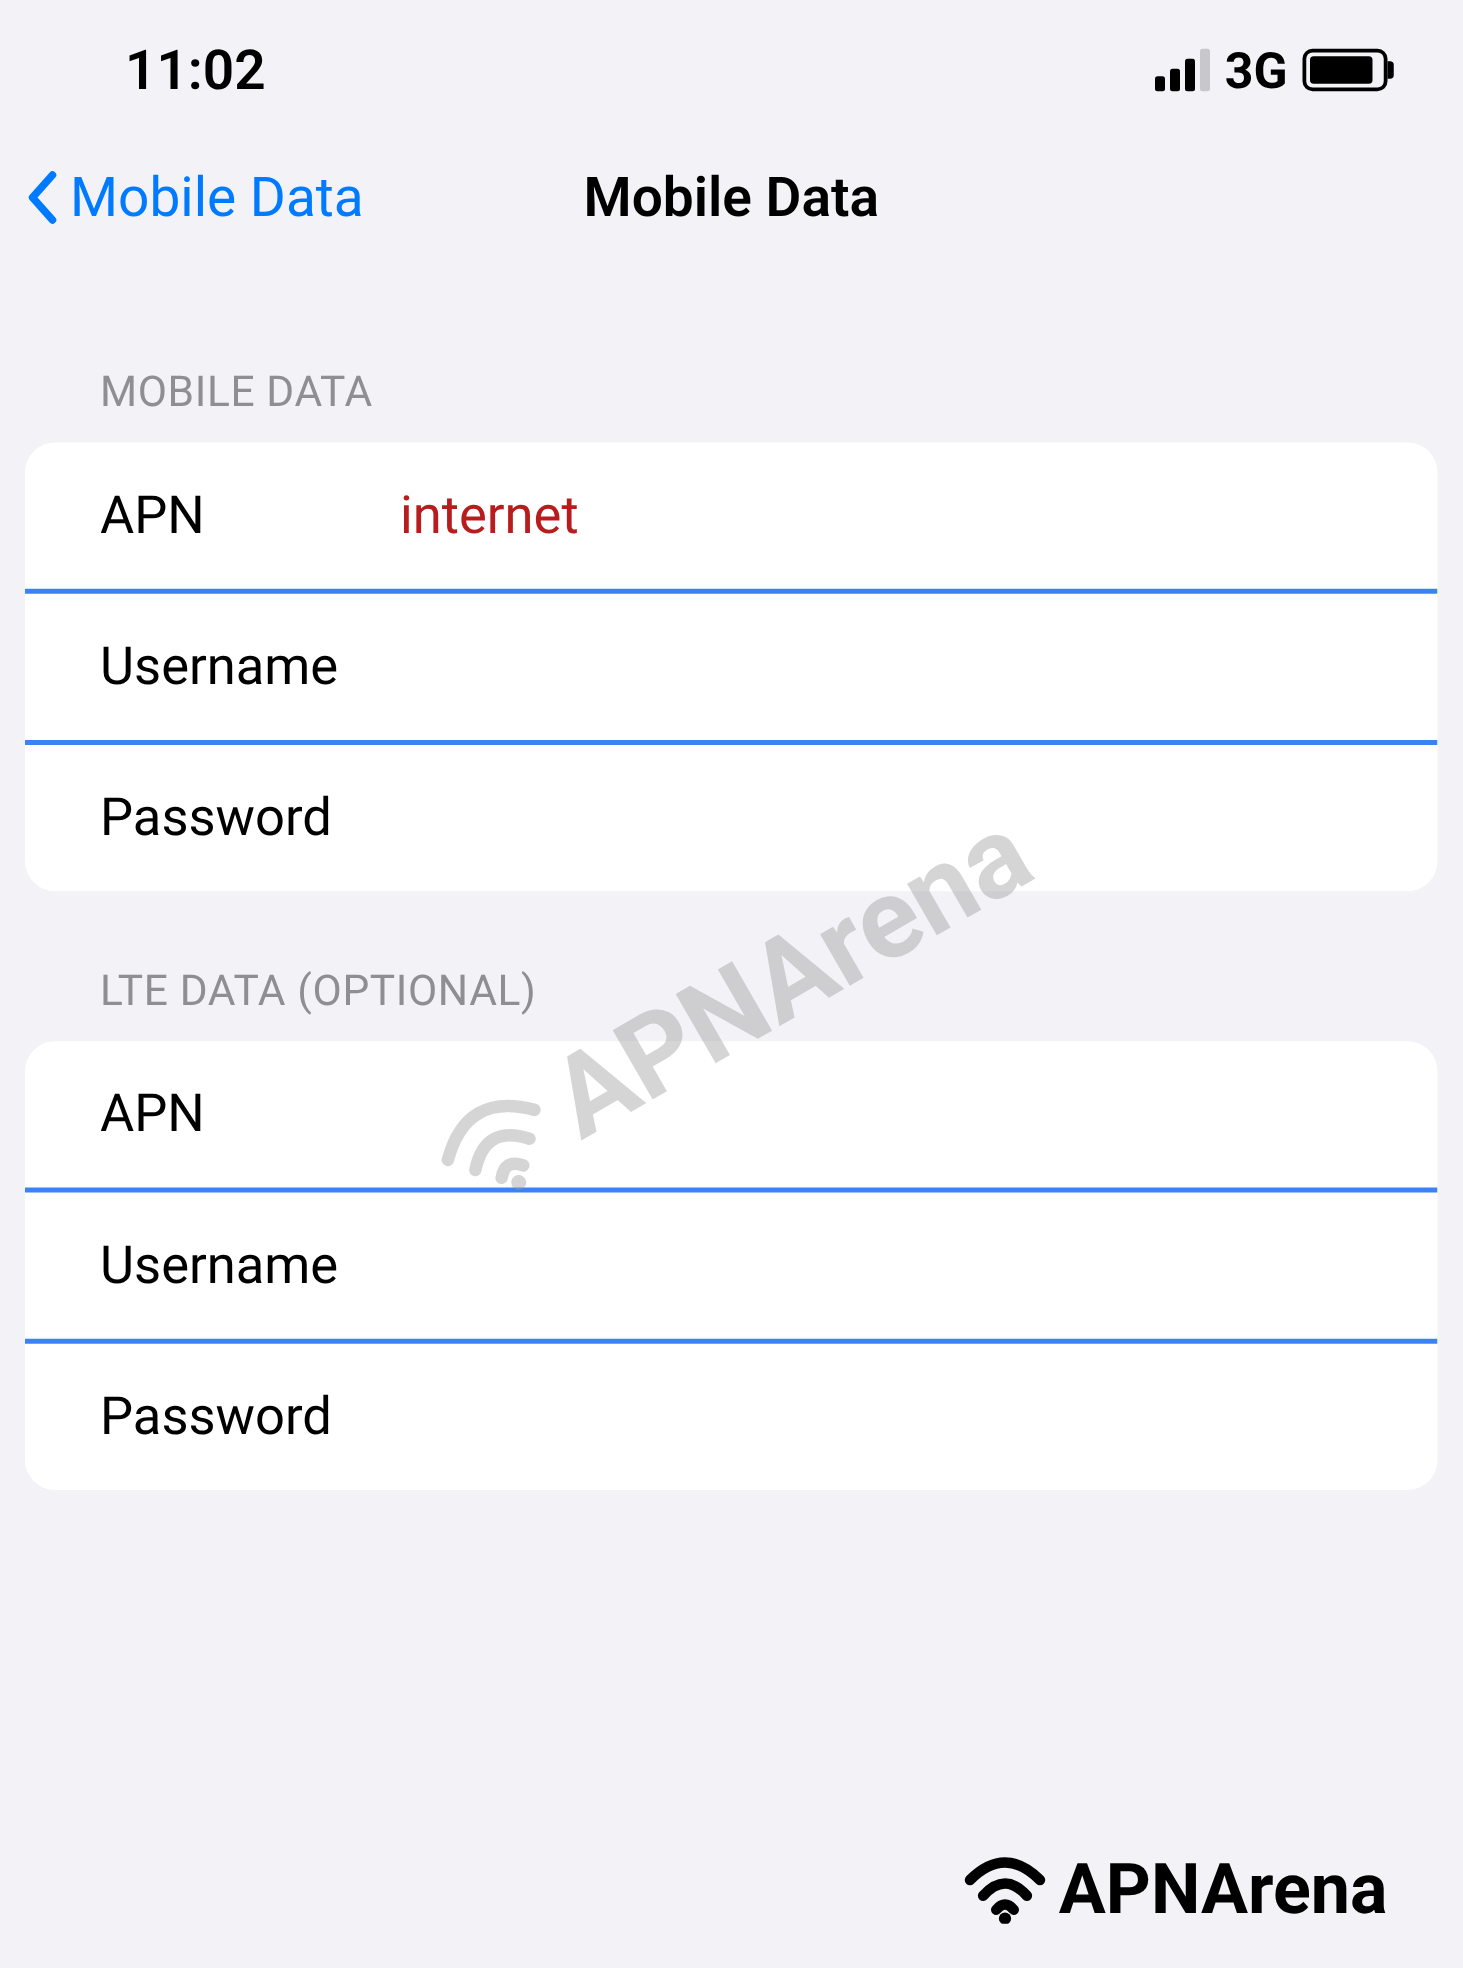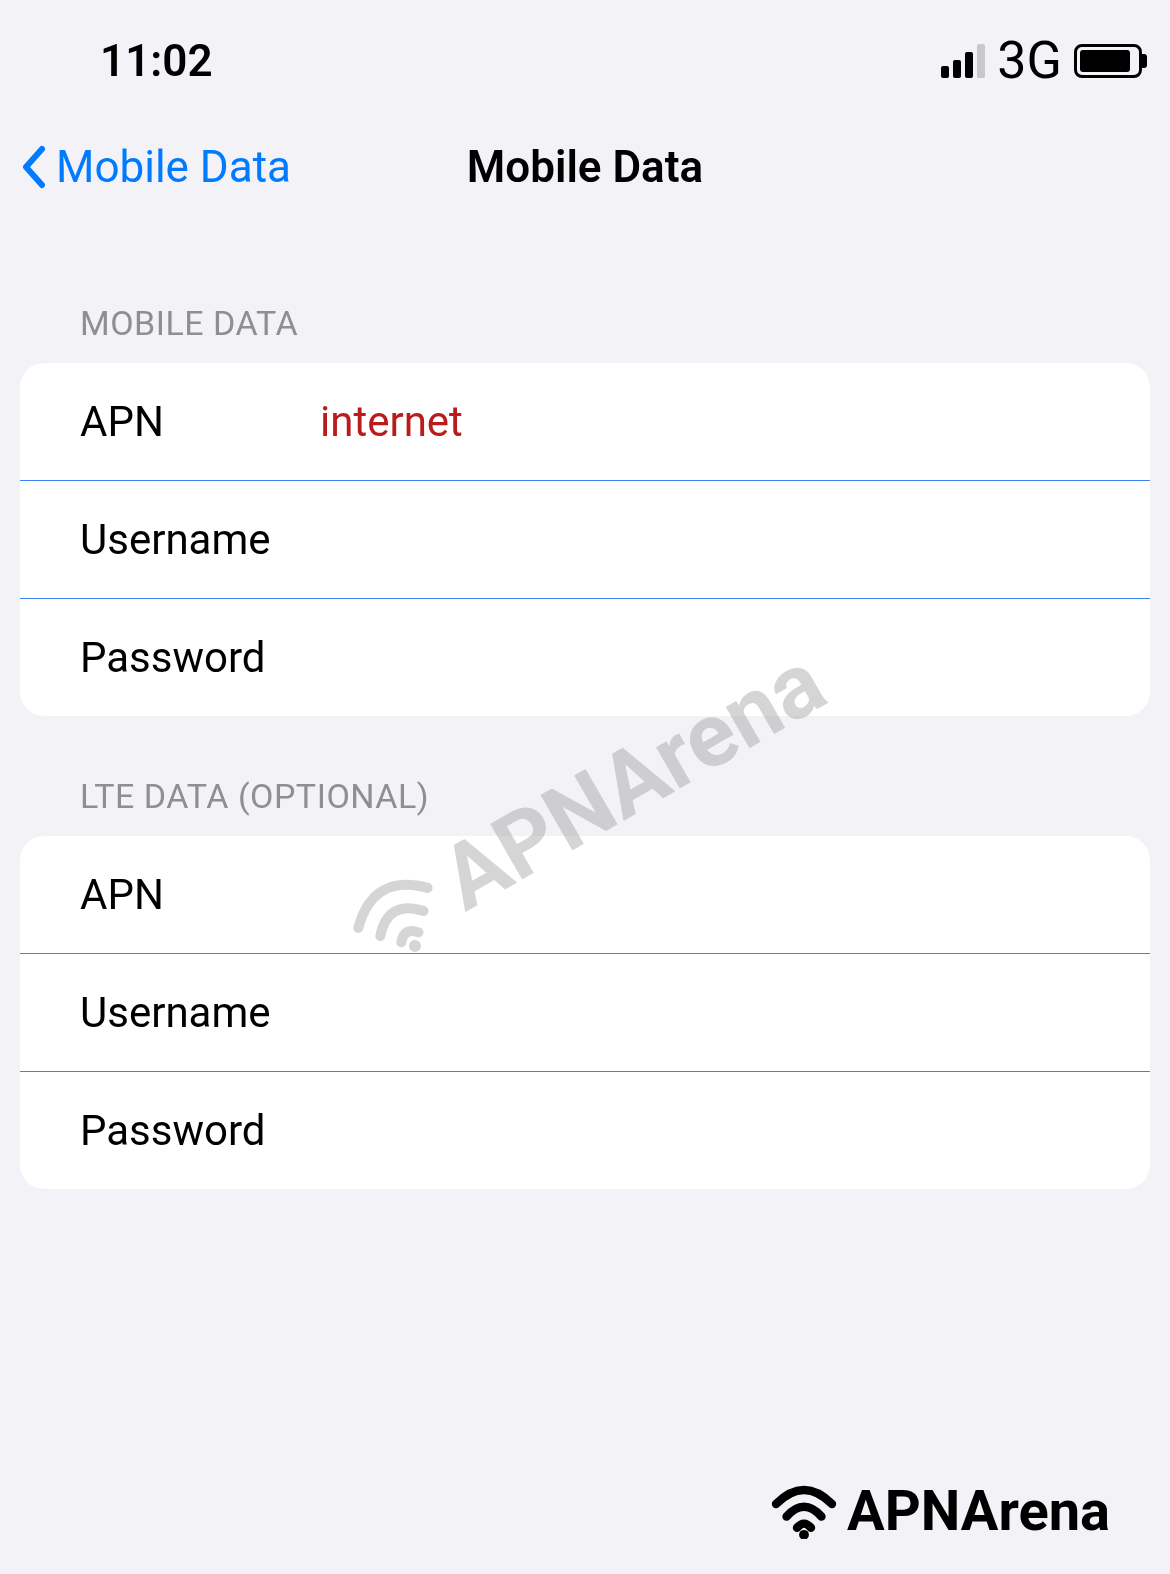--- a/index.html
+++ b/index.html
@@ -12,21 +12,21 @@
       width: 1170px;
       height: 1574px;
       background: #f2f2f7;
       position: relative;
       overflow: hidden;
     }
     .status-bar {
       display: flex;
       justify-content: space-between;
       align-items: center;
-      padding: 30px 28px 20px 100px;
+      padding: 30px 60px 20px 100px;
       font-size: 44px;
       font-weight: 600;
       color: #000;
     }
     .status-right {
       display: flex;
       align-items: center;
       gap: 12px;
     }
     .signal-icon {
@@ -37,22 +37,22 @@
     .signal-bar {
       width: 8px;
       background: #000;
       border-radius: 2px;
     }
     .signal-bar.b1 { height: 12px; }
     .signal-bar.b2 { height: 18px; }
     .signal-bar.b3 { height: 26px; }
     .signal-bar.b4 { height: 34px; background: #c7c7cc; }
     .network-label {
-      font-size: 52px;
-      font-weight: 400;
+      font-size: 40px;
+      font-weight: 700;
     }
     .battery-icon {
       width: 68px;
       height: 34px;
       border: 3px solid #000;
       border-radius: 8px;
       position: relative;
       padding: 3px;
     }
     .battery-fill {
@@ -111,21 +111,21 @@
     .group {
       background: #fff;
       border-radius: 24px;
       margin: 0 20px;
       overflow: hidden;
     }
     .row {
       display: flex;
       align-items: center;
       padding: 34px 60px;
-      border-bottom: 1px solid #3b82f6;
+      border-bottom: 4px solid #3b82f6;
     }
     .row:last-child {
       border-bottom: none;
     }
     .row-label {
       font-size: 42px;
       font-weight: 400;
       color: #000;
       width: 240px;
       flex-shrink: 0;

